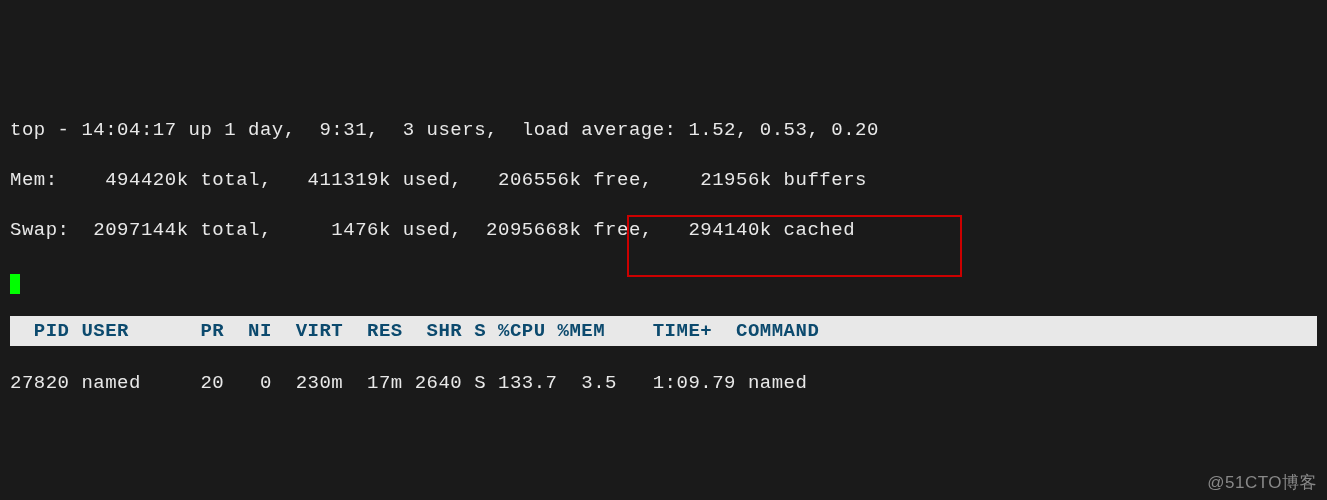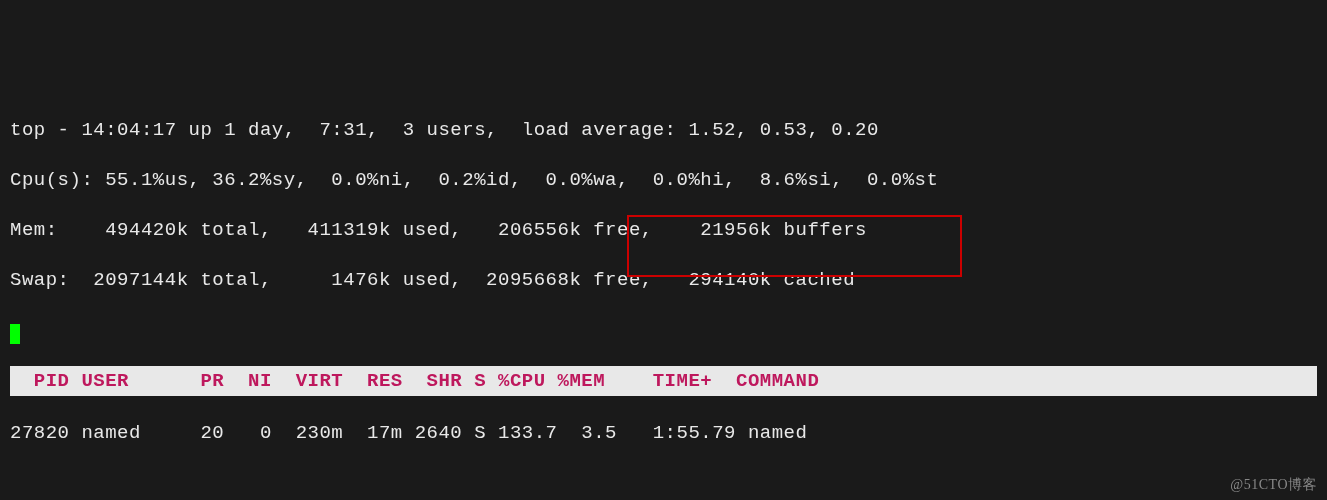--- a/index.html
+++ b/index.html
@@ -27,21 +27,21 @@
     }
     .cursor {
       display: inline-block;
       width: 10px;
       height: 20px;
       background: #00ff00;
       vertical-align: bottom;
     }
     .header-row {
       background: #e8e8e8;
-      color: #be185d;
+      color: #0c4a6e;
       line-height: 30px;
       font-weight: bold;
     }
     .process-row {
       line-height: 31px;
     }
     .highlight-box {
       position: absolute;
       border: 2px solid #cc0000;
       pointer-events: none;
@@ -50,38 +50,37 @@
     .highlight-1 {
       top: 215px;
       left: 627px;
       width: 335px;
       height: 62px;
     }
     .watermark {
       position: absolute;
       bottom: 6px;
       right: 10px;
-      font-size: 14px;
+      font-size: 17px;
       color: #888;
-      font-family: Liberation Serif, serif;
+      font-family: Liberation Sans, sans-serif;
     }
   </style>
 </head>
 <body>
 
 
 
 <div class="terminal">
-<div class="summary-line">top - 14:04:17 up 1 day,  7:31,  3 users,  load average: 1.52, 0.53, 0.20</div>
-<div class="summary-line">Cpu(s): 55.1%us, 36.2%sy,  0.0%ni,  0.2%id,  0.0%wa,  0.0%hi,  8.6%si,  0.0%st</div>
+<div class="summary-line">top - 14:04:17 up 1 day,  9:31,  3 users,  load average: 1.52, 0.53, 0.20</div>
 <div class="summary-line">Mem:    494420k total,   411319k used,   206556k free,    21956k buffers</div>
 <div class="summary-line">Swap:  2097144k total,     1476k used,  2095668k free,   294140k cached</div>
 <div class="summary-line"><span class="cursor"></span></div>
 <div class="header-row">  PID USER      PR  NI  VIRT  RES  SHR S %CPU %MEM    TIME+  COMMAND           </div>
-<div class="process-row">27820 named     20   0  230m  17m 2640 S 133.7  3.5   1:55.79 named</div>
+<div class="process-row">27820 named     20   0  230m  17m 2640 S 133.7  3.5   1:09.79 named</div>
 
 
 
 
 
 
 </div>
 
 <div class="highlight-box highlight-1"></div>
 

